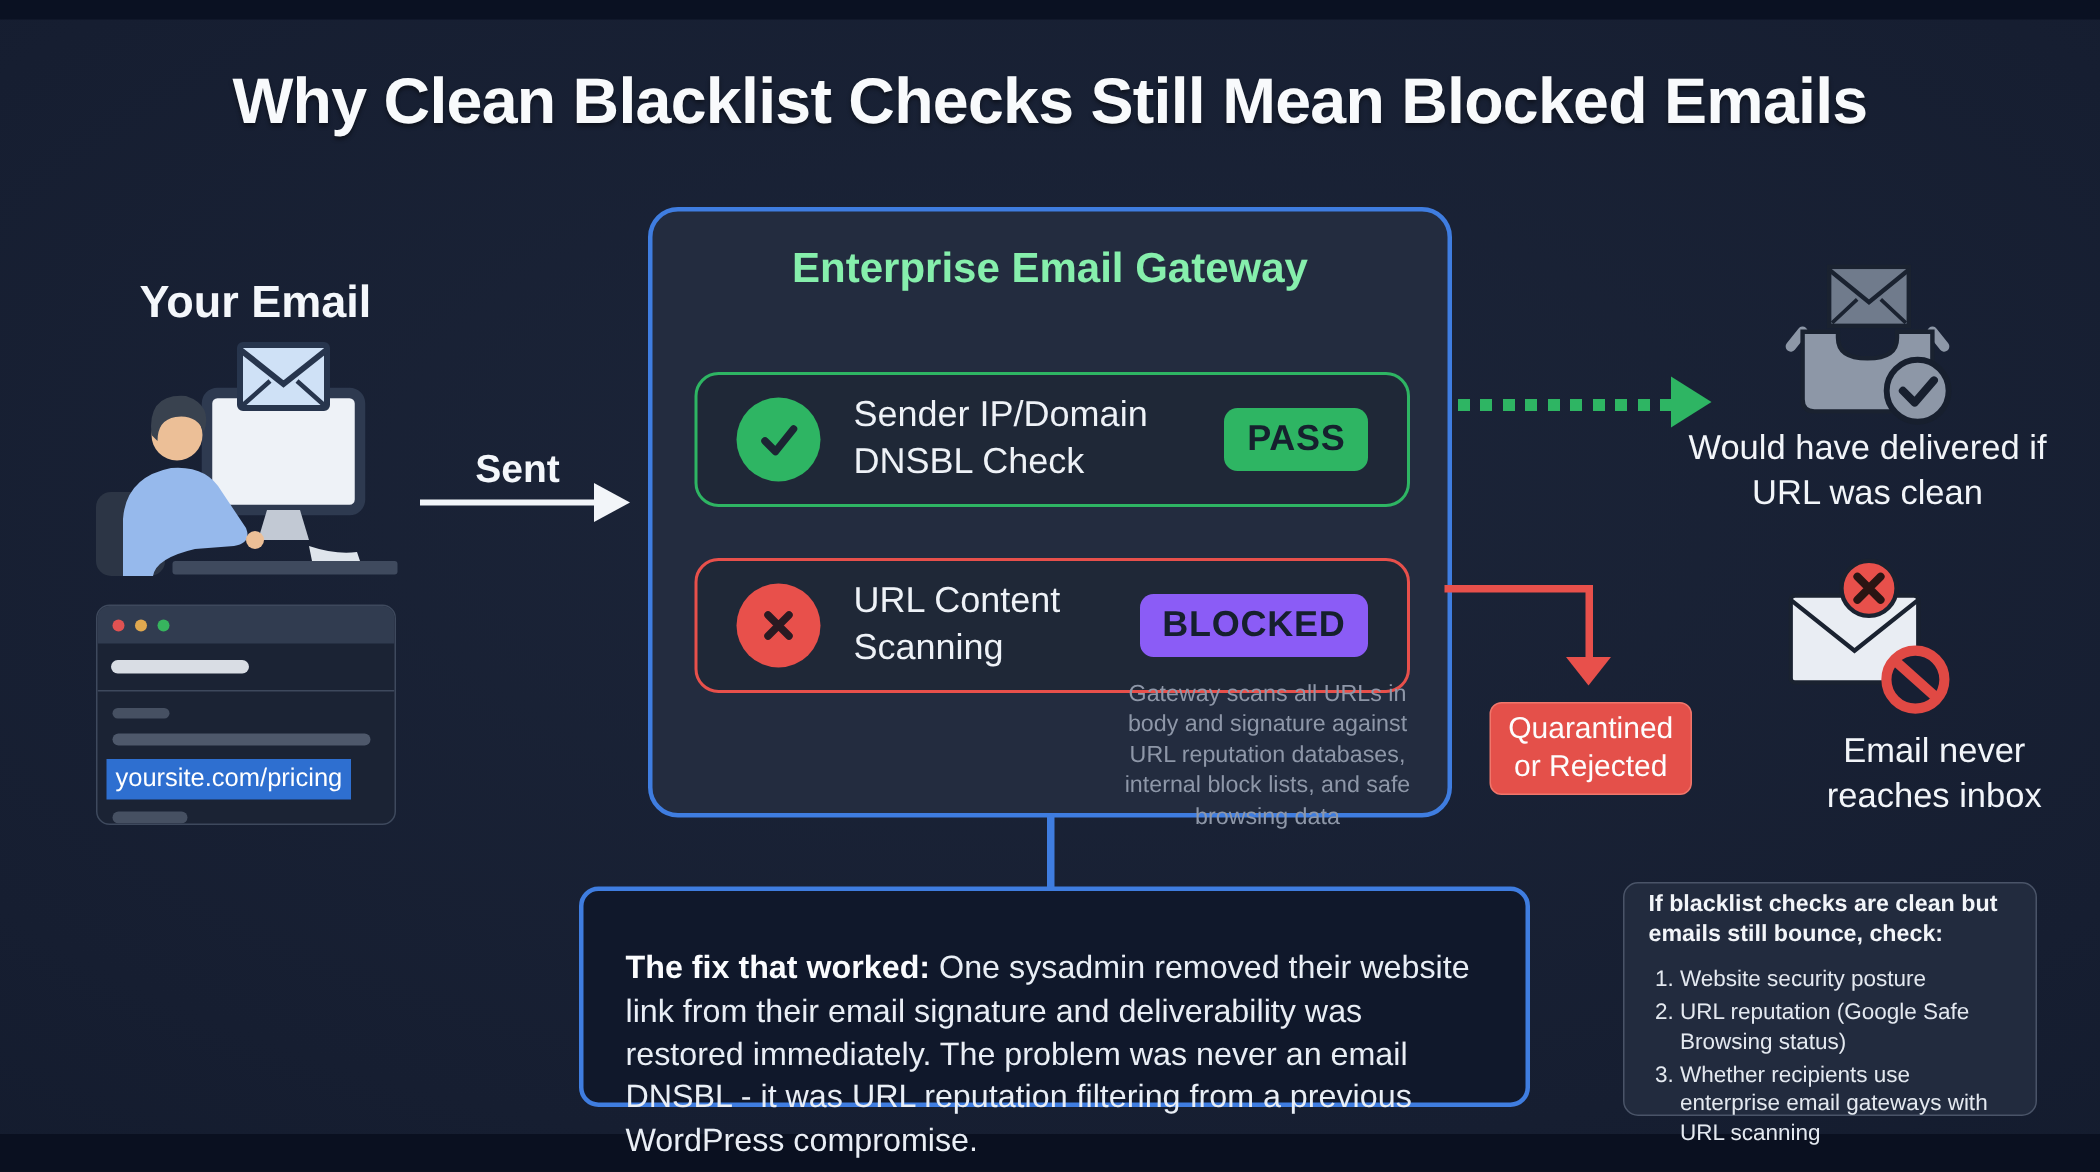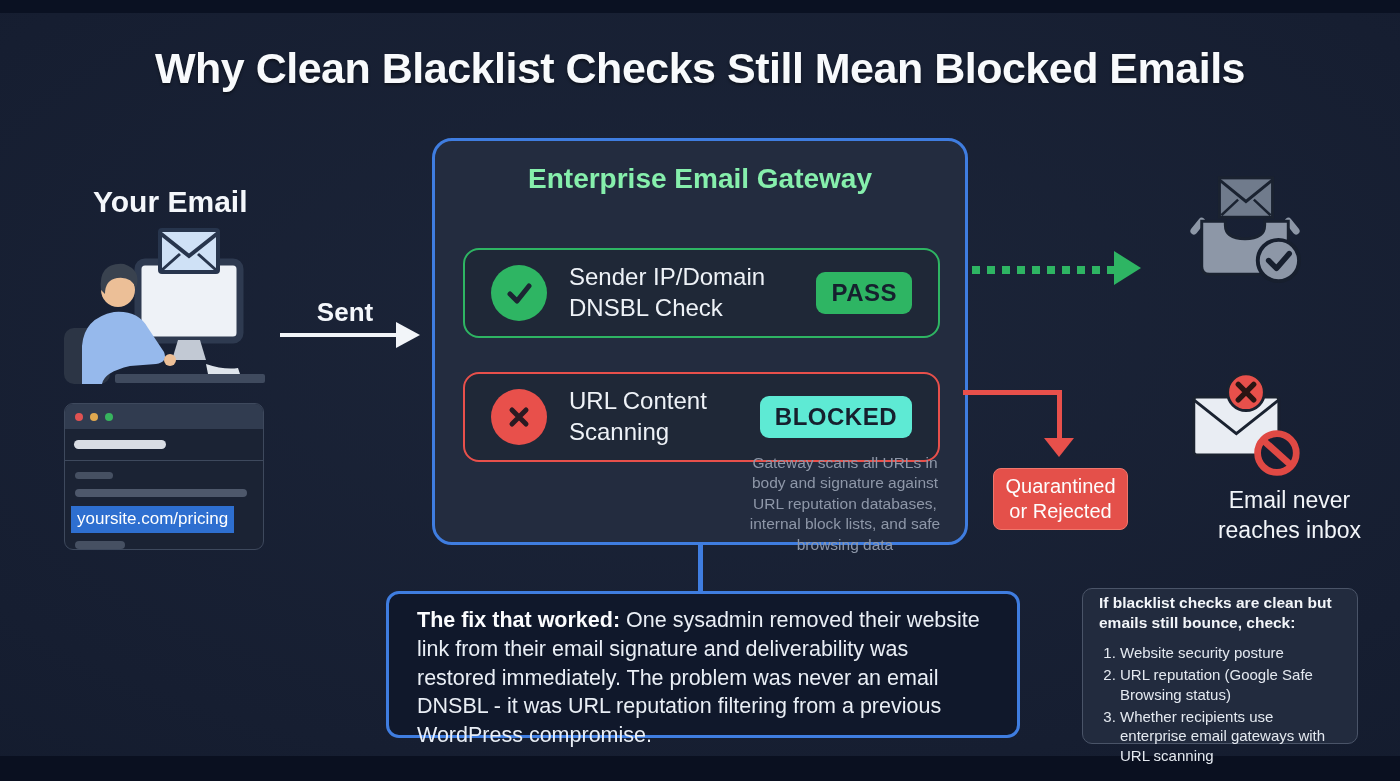--- a/index.html
+++ b/index.html
@@ -56,21 +56,21 @@
   .row-fail{top:212px;border:2px solid #e8504b;}
   .status-circle{width:56px;height:56px;border-radius:50%;margin-left:26px;flex:0 0 auto;
     display:flex;align-items:center;justify-content:center;}
   .circle-green{background:#2eb563;}
   .circle-red{background:#e8504b;}
   .check-label{margin-left:22px;font-size:24px;line-height:1.28;color:#eef2f7;}
   .lbl-1{width:212px;} .lbl-2{width:160px;}
   .status-badge{margin-left:auto;margin-right:26px;font-weight:800;color:#16202e;
     border-radius:9px;padding:7px 15px;font-size:24px;letter-spacing:.5px;}
   .badge-green{background:#2eb563;}
-  .badge-red{background:#5eead4;}
+  .badge-red{background:#8b5cf6;}
   .gateway-note{position:absolute;left:304px;top:312px;width:212px;text-align:center;
     font-size:15.5px;line-height:1.32;color:#8e97a8;}
   
   .dot-arrow{position:absolute;left:972px;top:266px;width:146px;height:8px;
     background:repeating-linear-gradient(90deg,#2eb563 0 8px,transparent 8px 15px);}
   .dot-arrow-head{position:absolute;left:1114px;top:251px;width:0;height:0;
     border-left:27px solid #2eb563;border-top:17px solid transparent;border-bottom:17px solid transparent;}
   .outcome-icon-top{position:absolute;left:1186px;top:172px;}
   .outcome-label-top{position:absolute;left:1123px;top:284px;width:244px;text-align:center;
     font-size:23px;line-height:1.3;color:#f2f5f9;}
@@ -82,21 +82,21 @@
   .elbow-v{position:absolute;left:1057px;top:390px;width:5px;height:49px;background:#e8504b;}
   .elbow-head{position:absolute;left:1044px;top:438px;width:0;height:0;
     border-top:19px solid #e8504b;border-left:15px solid transparent;border-right:15px solid transparent;}
   .quarantine{position:absolute;left:993px;top:468px;width:135px;height:62px;box-sizing:border-box;
     background:#e4504a;border:1.5px solid #f0766b;border-radius:8px;
     display:flex;align-items:center;justify-content:center;text-align:center;
     font-size:20px;line-height:1.25;color:#fdfdfd;padding:4px 6px;}
   
   .connector{position:absolute;left:698px;top:543px;width:5px;height:50px;background:#3f7de0;}
   .fix-box{position:absolute;left:386px;top:591px;width:634px;height:147px;box-sizing:border-box;
-    background:#10182b;border:3px solid #3f7de0;border-radius:13px;padding:12px 28px;}
+    background:#10182b;border:3px solid #3f7de0;border-radius:13px;padding:37px 28px;}
   .fix-text{font-size:21.5px;line-height:1.34;color:#e9eef5;margin:0;}
   .fix-intro{font-weight:800;color:#fbfcfe;}
   .tips-box{position:absolute;left:1082px;top:588px;width:276px;height:156px;box-sizing:border-box;
     background:#222b3e;border:1px solid #4a5468;border-radius:10px;padding:4px 16px;}
   .tips-heading{font-size:15.5px;font-weight:800;line-height:1.3;color:#f2f5f9;}
   .tips-list{margin:10px 0 0 0;padding-left:21px;font-size:15px;line-height:1.32;color:#e4e9f0;}
   .tips-list li{margin-bottom:2px;}
 </style>
 </head>
 <body>
@@ -186,20 +186,21 @@
 
   <svg class="outcome-icon-top" width="118" height="118" viewBox="0 0 120 120">
     <rect x="34" y="6" width="54" height="40" fill="#707b8c" stroke="#1a2230" stroke-width="3"></rect>
     <path d="M34 8 L61 30 L88 8" fill="none" stroke="#1a2230" stroke-width="3"></path>
     <path d="M36 44 L53 28 M86 44 L69 28" fill="none" stroke="#1a2230" stroke-width="2.5"></path>
     <path d="M16 50 L8 60 M104 50 L112 60" stroke="#8d97a7" stroke-width="7" stroke-linecap="round"></path>
     <path d="M16 50 L40 50 L40 54 Q40 68 60 68 Q80 68 80 54 L80 50 L104 50 L104 96 Q104 104 96 104 L24 104 Q16 104 16 96 Z" fill="#8d97a7" stroke="#1a2230" stroke-width="3"></path>
     <circle cx="94" cy="90" r="21" fill="#8d97a7" stroke="#171f2e" stroke-width="4"></circle>
     <path d="M84 90 L92 98 L105 83" fill="none" stroke="#171f2e" stroke-width="5.5" stroke-linecap="round" stroke-linejoin="round"></path>
   </svg>
+  <div class="outcome-label-top">Would have delivered if URL was clean</div>
 
   <div class="elbow-h"></div>
   <div class="elbow-v"></div>
   <div class="elbow-head"></div>
   <div class="quarantine">Quarantined or Rejected</div>
 
   <svg class="outcome-icon-bottom" width="116" height="112" viewBox="0 0 120 112">
     <rect x="6" y="26" width="88" height="60" rx="3" fill="#e9edf3" stroke="#1a2230" stroke-width="3"></rect>
     <path d="M6 29 L50 64 L94 29" fill="none" stroke="#1a2230" stroke-width="3"></path>
     <circle cx="60" cy="21" r="19" fill="#e8504b" stroke="#1a2230" stroke-width="3"></circle>

